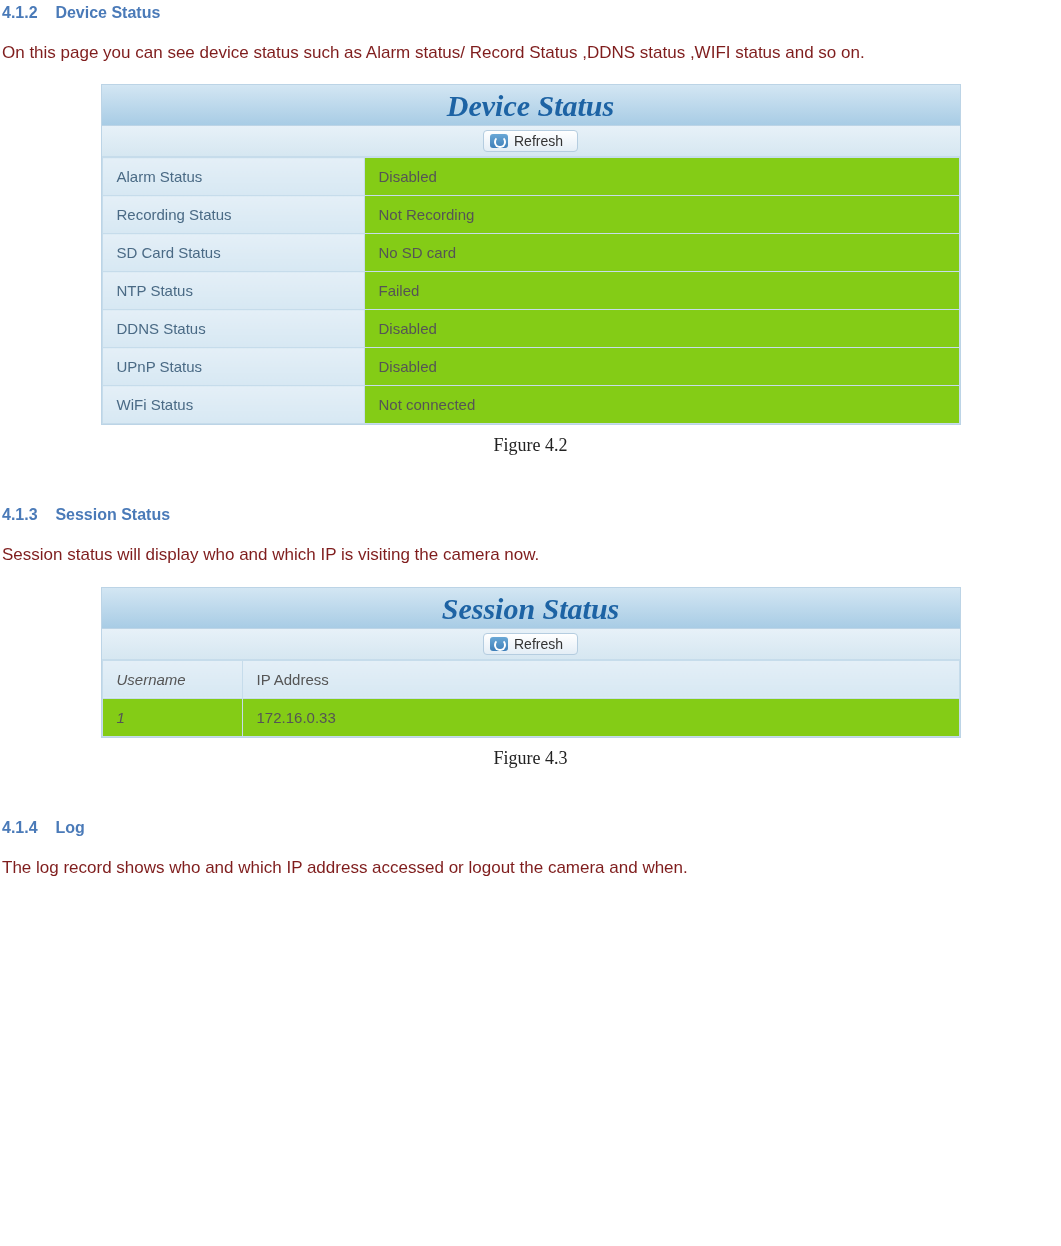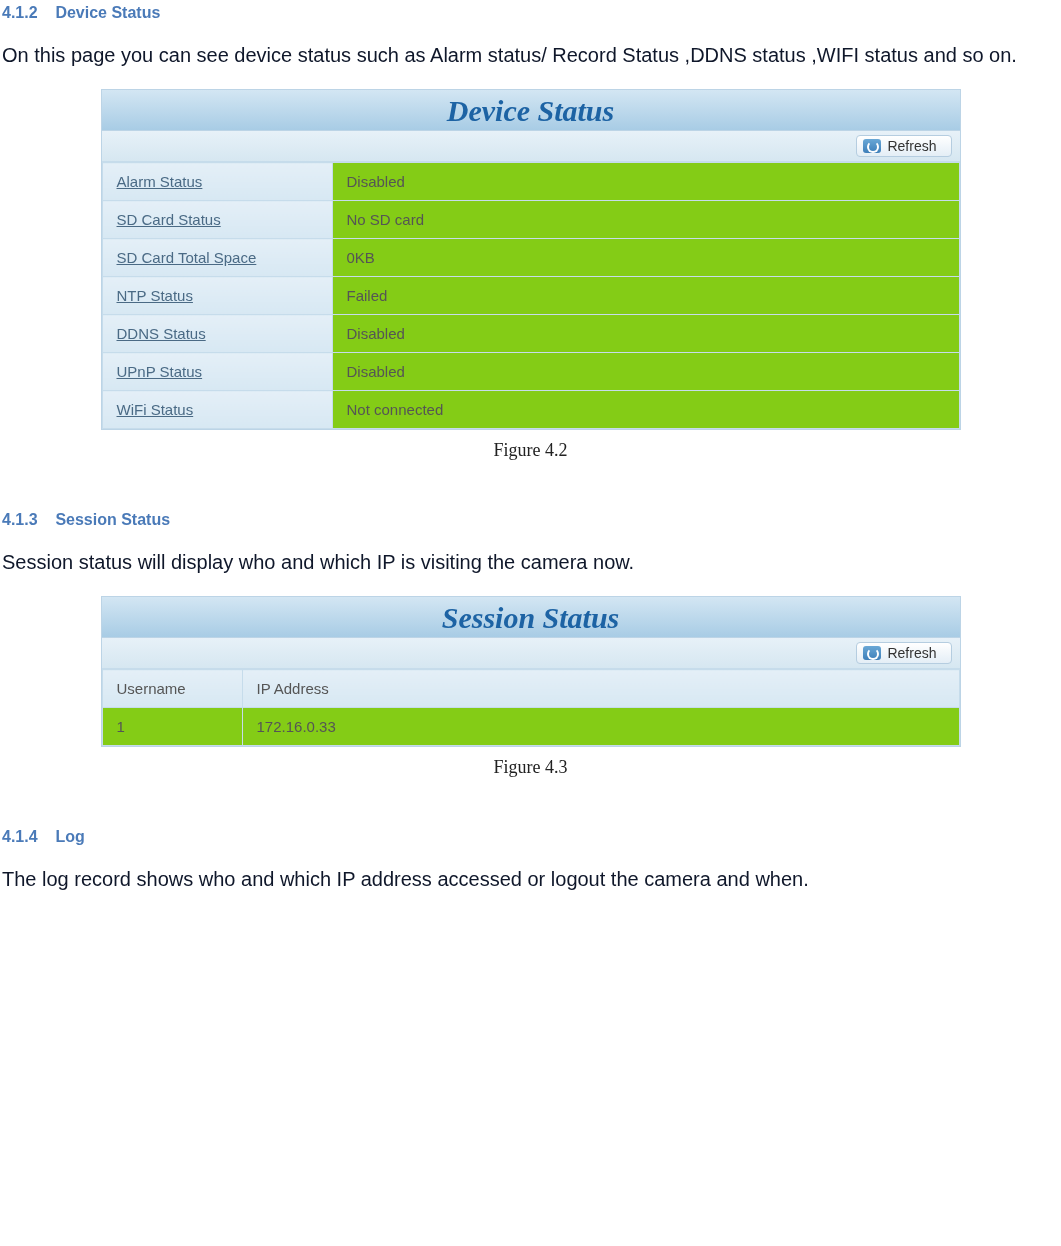--- a/index.html
+++ b/index.html
@@ -10,22 +10,22 @@
     width: 1061px;
     padding: 0 0 30px 0;
   }
   .section-heading {
     color: #4a7ab8;
     font-size: 16px;
     font-weight: bold;
     margin: 4px 0 18px 2px;
   }
   .body-text {
-    color: #0f172a;
-    font-size: 20px;
+    color: #7f1d1d;
+    font-size: 17px;
     line-height: 1.55;
     margin: 0 16px 18px 2px;
   }
   .panel {
     margin: 0 auto 10px auto;
     width: 860px;
     border: 1px solid #bcd4e6;
     background: #e9f1f7;
   }
   .panel-title-bar {
@@ -37,21 +37,21 @@
   .panel-title {
     font-family: "Times New Roman", Times, serif;
     color: #1d63a4;
     font-size: 30px;
     font-weight: bold;
     font-style: italic;
   }
   .refresh-row {
     background: linear-gradient(#e7f1f8, #d6e7f1);
     padding: 4px 8px;
-    text-align: right;
+    text-align: center;
     border-bottom: 1px solid #c6dceb;
   }
   .refresh-btn {
     display: inline-flex;
     align-items: center;
     justify-content: center;
     gap: 6px;
     padding: 2px 14px 2px 6px;
     background: linear-gradient(#ffffff, #e4eef6);
     border: 1px solid #b5cde0;
@@ -83,33 +83,32 @@
   }
   table.status-table td, table.status-table th {
     border: 1px solid #c6dceb;
     padding: 10px 14px;
     font-size: 15px;
     color: #555;
     text-align: left;
     font-weight: normal;
   }
   table.status-table .label-cell {
-    width: 230px;
+    width: 262px;
     background: linear-gradient(#e4eff7, #d7e8f3);
     color: #4a6a85;
-    text-decoration: underline;
   }
   table.status-table .value-cell {
     background: #84cc16;
   }
   .session-table th {
     background: linear-gradient(#e4eff7, #d7e8f3);
     color: #555;
   }
-  .session-table .u-cell { width: 140px; }
+  .session-table .u-cell { width: 140px; font-style: italic; }
   .figure-caption {
     font-family: "Times New Roman", Times, serif;
     font-size: 18px;
     text-align: center;
     color: #222;
     margin: 8px 0 50px 0;
   }
 </style>
 </head>
 <body>
@@ -130,26 +129,26 @@
       <span>Refresh</span>
     </span>
   </div>
   <table class="status-table">
     <tbody>
       <tr>
           <td class="label-cell">Alarm Status</td>
           <td class="value-cell">Disabled</td>
         </tr>
       <tr>
+          <td class="label-cell">Recording Status</td>
+          <td class="value-cell">Not Recording</td>
+        </tr>
+      <tr>
           <td class="label-cell">SD Card Status</td>
           <td class="value-cell">No SD card</td>
-        </tr>
-      <tr>
-          <td class="label-cell">SD Card Total Space</td>
-          <td class="value-cell">0KB</td>
         </tr>
       <tr>
           <td class="label-cell">NTP Status</td>
           <td class="value-cell">Failed</td>
         </tr>
       <tr>
           <td class="label-cell">DDNS Status</td>
           <td class="value-cell">Disabled</td>
         </tr>
       <tr>

